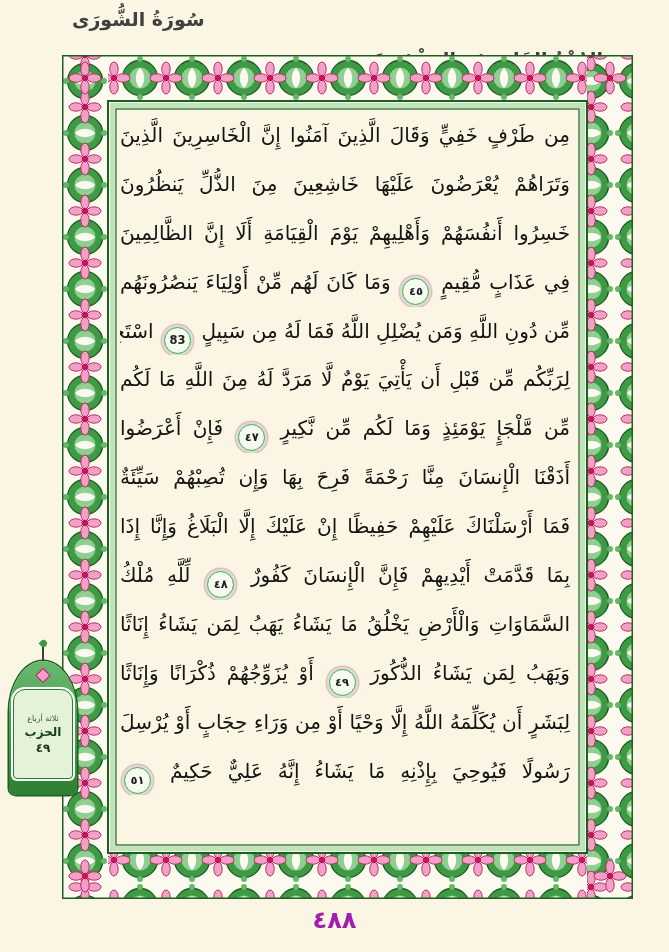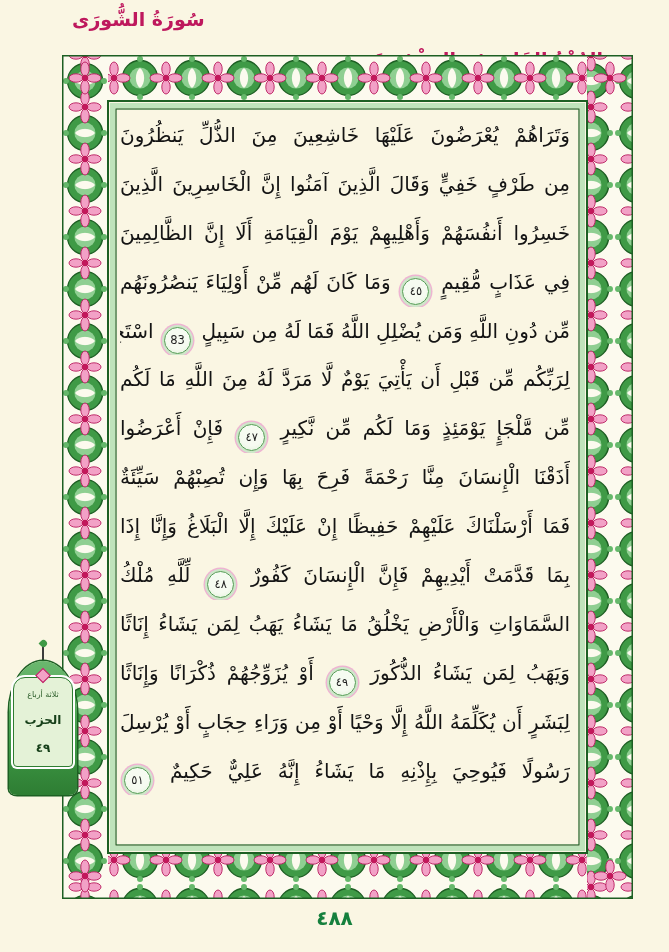--- a/index.html
+++ b/index.html
@@ -3,21 +3,21 @@
 <meta charset="utf-8">
 <style>
   html,body{margin:0;padding:0;}
   body{
     width:669px;height:952px;position:relative;overflow:hidden;
     background:#faf6e3;
     font-family:"DejaVu Sans", sans-serif;
     color:#161616;
   }
   
-  .hdr{position:absolute;top:8px;font-size:19px;font-weight:bold;color:#be185d;white-space:nowrap;}
+  .hdr{position:absolute;top:8px;font-size:19px;font-weight:bold;color:#404040;white-space:nowrap;}
   .hdr-juz{right:66px;margin-top:40px;}
   .hdr-surah{left:72px;}
   
   .frame{position:absolute;left:62px;top:55px;width:571px;height:844px;}
   
   .text-area{
     position:absolute;left:120px;top:111px;width:450px;height:734px;
     direction:rtl;
   }
   .line{
@@ -26,50 +26,50 @@
     text-align:justify;text-align-last:justify;
     overflow:hidden;white-space:nowrap;
   }
   .seg{letter-spacing:0.2px;}
   .ayah{
     display:inline-block;width:25px;height:25px;line-height:25px;
     border-radius:50%;
     background:radial-gradient(circle at 50% 40%, #f6fbf1 55%, #dff0d6 100%);
     border:1px solid #4e9e53;
     box-shadow:0 0 0 2px #cde8c9, 0 0 0 3.5px #eeb4d2;
-    font-size:11.5px;font-weight:normal;text-align:center;text-align-last:center;
+    font-size:11.5px;font-weight:bold;text-align:center;text-align-last:center;
     vertical-align:-6px;color:#1e1e1e;margin:0 4px;
   }
   .hizbstar{font-size:17px;color:#333;vertical-align:-2px;}
   
   .hizb-marker{position:absolute;left:9px;top:646px;width:68px;}
   .stem{width:2px;height:15px;background:#3c3c3c;margin:0 auto;position:relative;}
   .stem::before{content:"";position:absolute;top:-6px;left:-2.5px;width:7px;height:7px;
     background:#3f9a46;border-radius:50% 50% 50% 0;transform:rotate(45deg);}
   .dome{
     height:126px;position:relative;padding:4px;
     background:linear-gradient(#6ab86e,#3f9a46 60%,#2e7d33);
     border-radius:55% 55% 9px 9px / 42% 42% 7px 7px;
     box-shadow:0 0 0 1.5px #1d5f23;
   }
   .dome::before{content:"";position:absolute;top:9px;left:50%;
     width:9px;height:9px;background:#f2a1c6;border:1px solid #b81b5e;
     transform:translateX(-50%) rotate(45deg);}
   .dome-inner{
-    margin-top:12px;height:88px;
+    margin-top:24px;height:88px;
     background:#e4f2d7;border:1.5px solid #2e7d32;border-radius:12px 12px 4px 4px;
     box-shadow:0 0 0 2px #ffffff;
-    display:flex;flex-direction:column;align-items:center;justify-content:center;gap:14px;
+    display:flex;flex-direction:column;align-items:center;justify-content:center;gap:2px;
   }
   .hz1{font-size:8px;color:#2a5c28;}
   .hz2{font-size:12px;font-weight:bold;color:#17401a;}
   .hz3{font-size:12px;font-weight:bold;color:#17401a;}
   
   .pagenum{position:absolute;top:906px;left:0;width:100%;
-    text-align:center;text-align-last:center;font-size:20px;font-weight:bold;color:#15803d;letter-spacing:3px;}
+    text-align:center;text-align-last:center;font-size:24px;font-weight:bold;color:#a21caf;letter-spacing:3px;}
 </style>
 </head>
 <body>
 
 <div class="hdr hdr-juz">الجُزْءُ الخَامِسُ وَالعِشْرُونَ</div>
 <div class="hdr hdr-surah">سُورَةُ الشُّورَى</div>
 
 <svg class="frame" viewBox="0 0 571 844" xmlns="http://www.w3.org/2000/svg" aria-hidden="true">
   <defs>
     <g id="flower">
@@ -111,22 +111,22 @@
   <use href="#flower" x="23" y="821"></use>
   <use href="#flower" x="548" y="821"></use>
 
   <rect x="0.75" y="0.75" width="569.5" height="842.5" fill="none" stroke="#1d5f23" stroke-width="1.5"></rect>
   <rect x="46" y="46" width="479" height="752" fill="none" stroke="#1d5f23" stroke-width="2"></rect>
   <rect x="50.5" y="50.5" width="470" height="743" fill="none" stroke="#bfe3bb" stroke-width="5"></rect>
   <rect x="54" y="54" width="463" height="736" fill="none" stroke="#1d5f23" stroke-width="1.2"></rect>
 </svg>
 
 <div class="text-area">
+    <div class="line"><span class="seg">مِن طَرْفٍ خَفِيٍّ وَقَالَ الَّذِينَ آمَنُوا إِنَّ الْخَاسِرِينَ الَّذِينَ</span></div>
     <div class="line"><span class="seg">وَتَرَاهُمْ يُعْرَضُونَ عَلَيْهَا خَاشِعِينَ مِنَ الذُّلِّ يَنظُرُونَ</span></div>
-    <div class="line"><span class="seg">مِن طَرْفٍ خَفِيٍّ وَقَالَ الَّذِينَ آمَنُوا إِنَّ الْخَاسِرِينَ الَّذِينَ</span></div>
     <div class="line"><span class="seg">خَسِرُوا أَنفُسَهُمْ وَأَهْلِيهِمْ يَوْمَ الْقِيَامَةِ أَلَا إِنَّ الظَّالِمِينَ</span></div>
     <div class="line"><span class="seg">فِي عَذَابٍ مُّقِيمٍ</span> <span class="ayah">٤٥</span> <span class="seg">وَمَا كَانَ لَهُم مِّنْ أَوْلِيَاءَ يَنصُرُونَهُم</span></div>
     <div class="line"><span class="seg">مِّن دُونِ اللَّهِ وَمَن يُضْلِلِ اللَّهُ فَمَا لَهُ مِن سَبِيلٍ</span> <span class="ayah">83</span> <span class="seg">اسْتَجِيبُوا</span></div>
     <div class="line"><span class="seg">لِرَبِّكُم مِّن قَبْلِ أَن يَأْتِيَ يَوْمٌ لَّا مَرَدَّ لَهُ مِنَ اللَّهِ مَا لَكُم</span></div>
     <div class="line"><span class="seg">مِّن مَّلْجَإٍ يَوْمَئِذٍ وَمَا لَكُم مِّن نَّكِيرٍ</span> <span class="ayah">٤٧</span> <span class="seg">فَإِنْ أَعْرَضُوا</span></div>
     <div class="line"><span class="seg">أَذَقْنَا الْإِنسَانَ مِنَّا رَحْمَةً فَرِحَ بِهَا وَإِن تُصِبْهُمْ سَيِّئَةٌ</span></div>
     <div class="line"><span class="seg">فَمَا أَرْسَلْنَاكَ عَلَيْهِمْ حَفِيظًا إِنْ عَلَيْكَ إِلَّا الْبَلَاغُ وَإِنَّا إِذَا</span></div>
     <div class="line"><span class="seg">بِمَا قَدَّمَتْ أَيْدِيهِمْ فَإِنَّ الْإِنسَانَ كَفُورٌ</span> <span class="ayah">٤٨</span> <span class="seg">لِّلَّهِ مُلْكُ</span></div>
     <div class="line"><span class="seg">السَّمَاوَاتِ وَالْأَرْضِ يَخْلُقُ مَا يَشَاءُ يَهَبُ لِمَن يَشَاءُ إِنَاثًا</span></div>
     <div class="line"><span class="seg">وَيَهَبُ لِمَن يَشَاءُ الذُّكُورَ</span> <span class="ayah">٤٩</span> <span class="seg">أَوْ يُزَوِّجُهُمْ ذُكْرَانًا وَإِنَاثًا</span></div>

